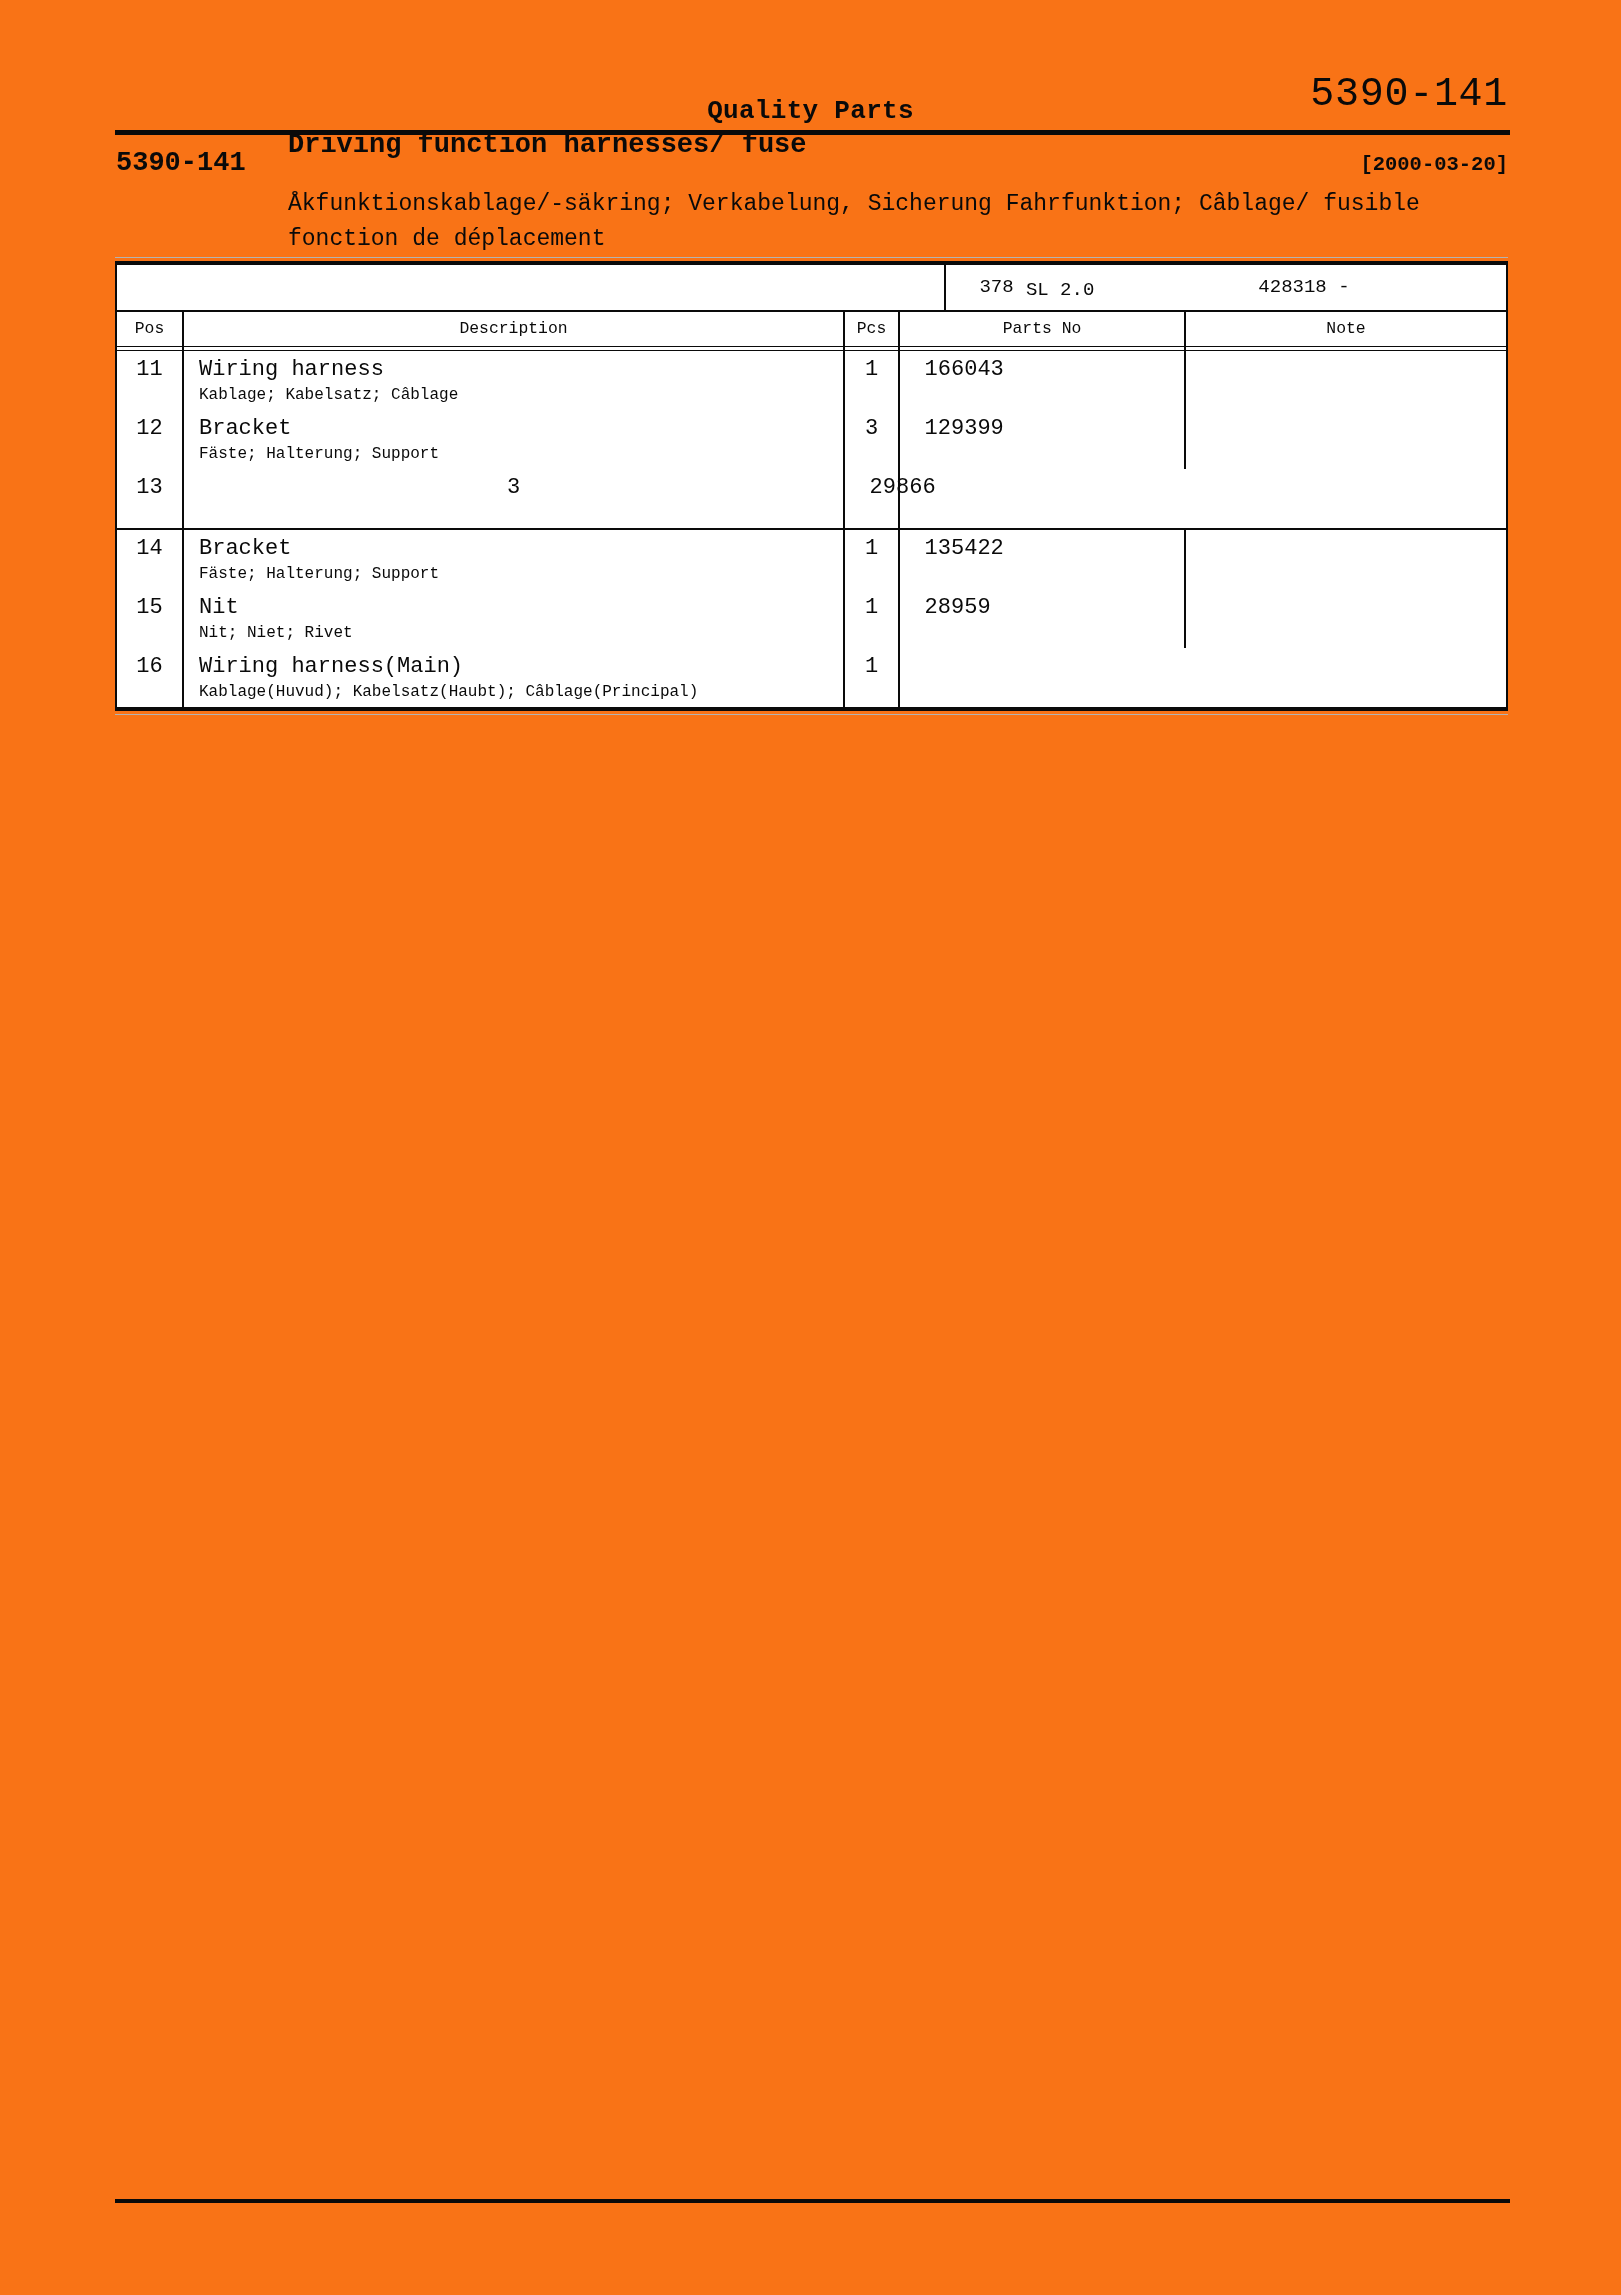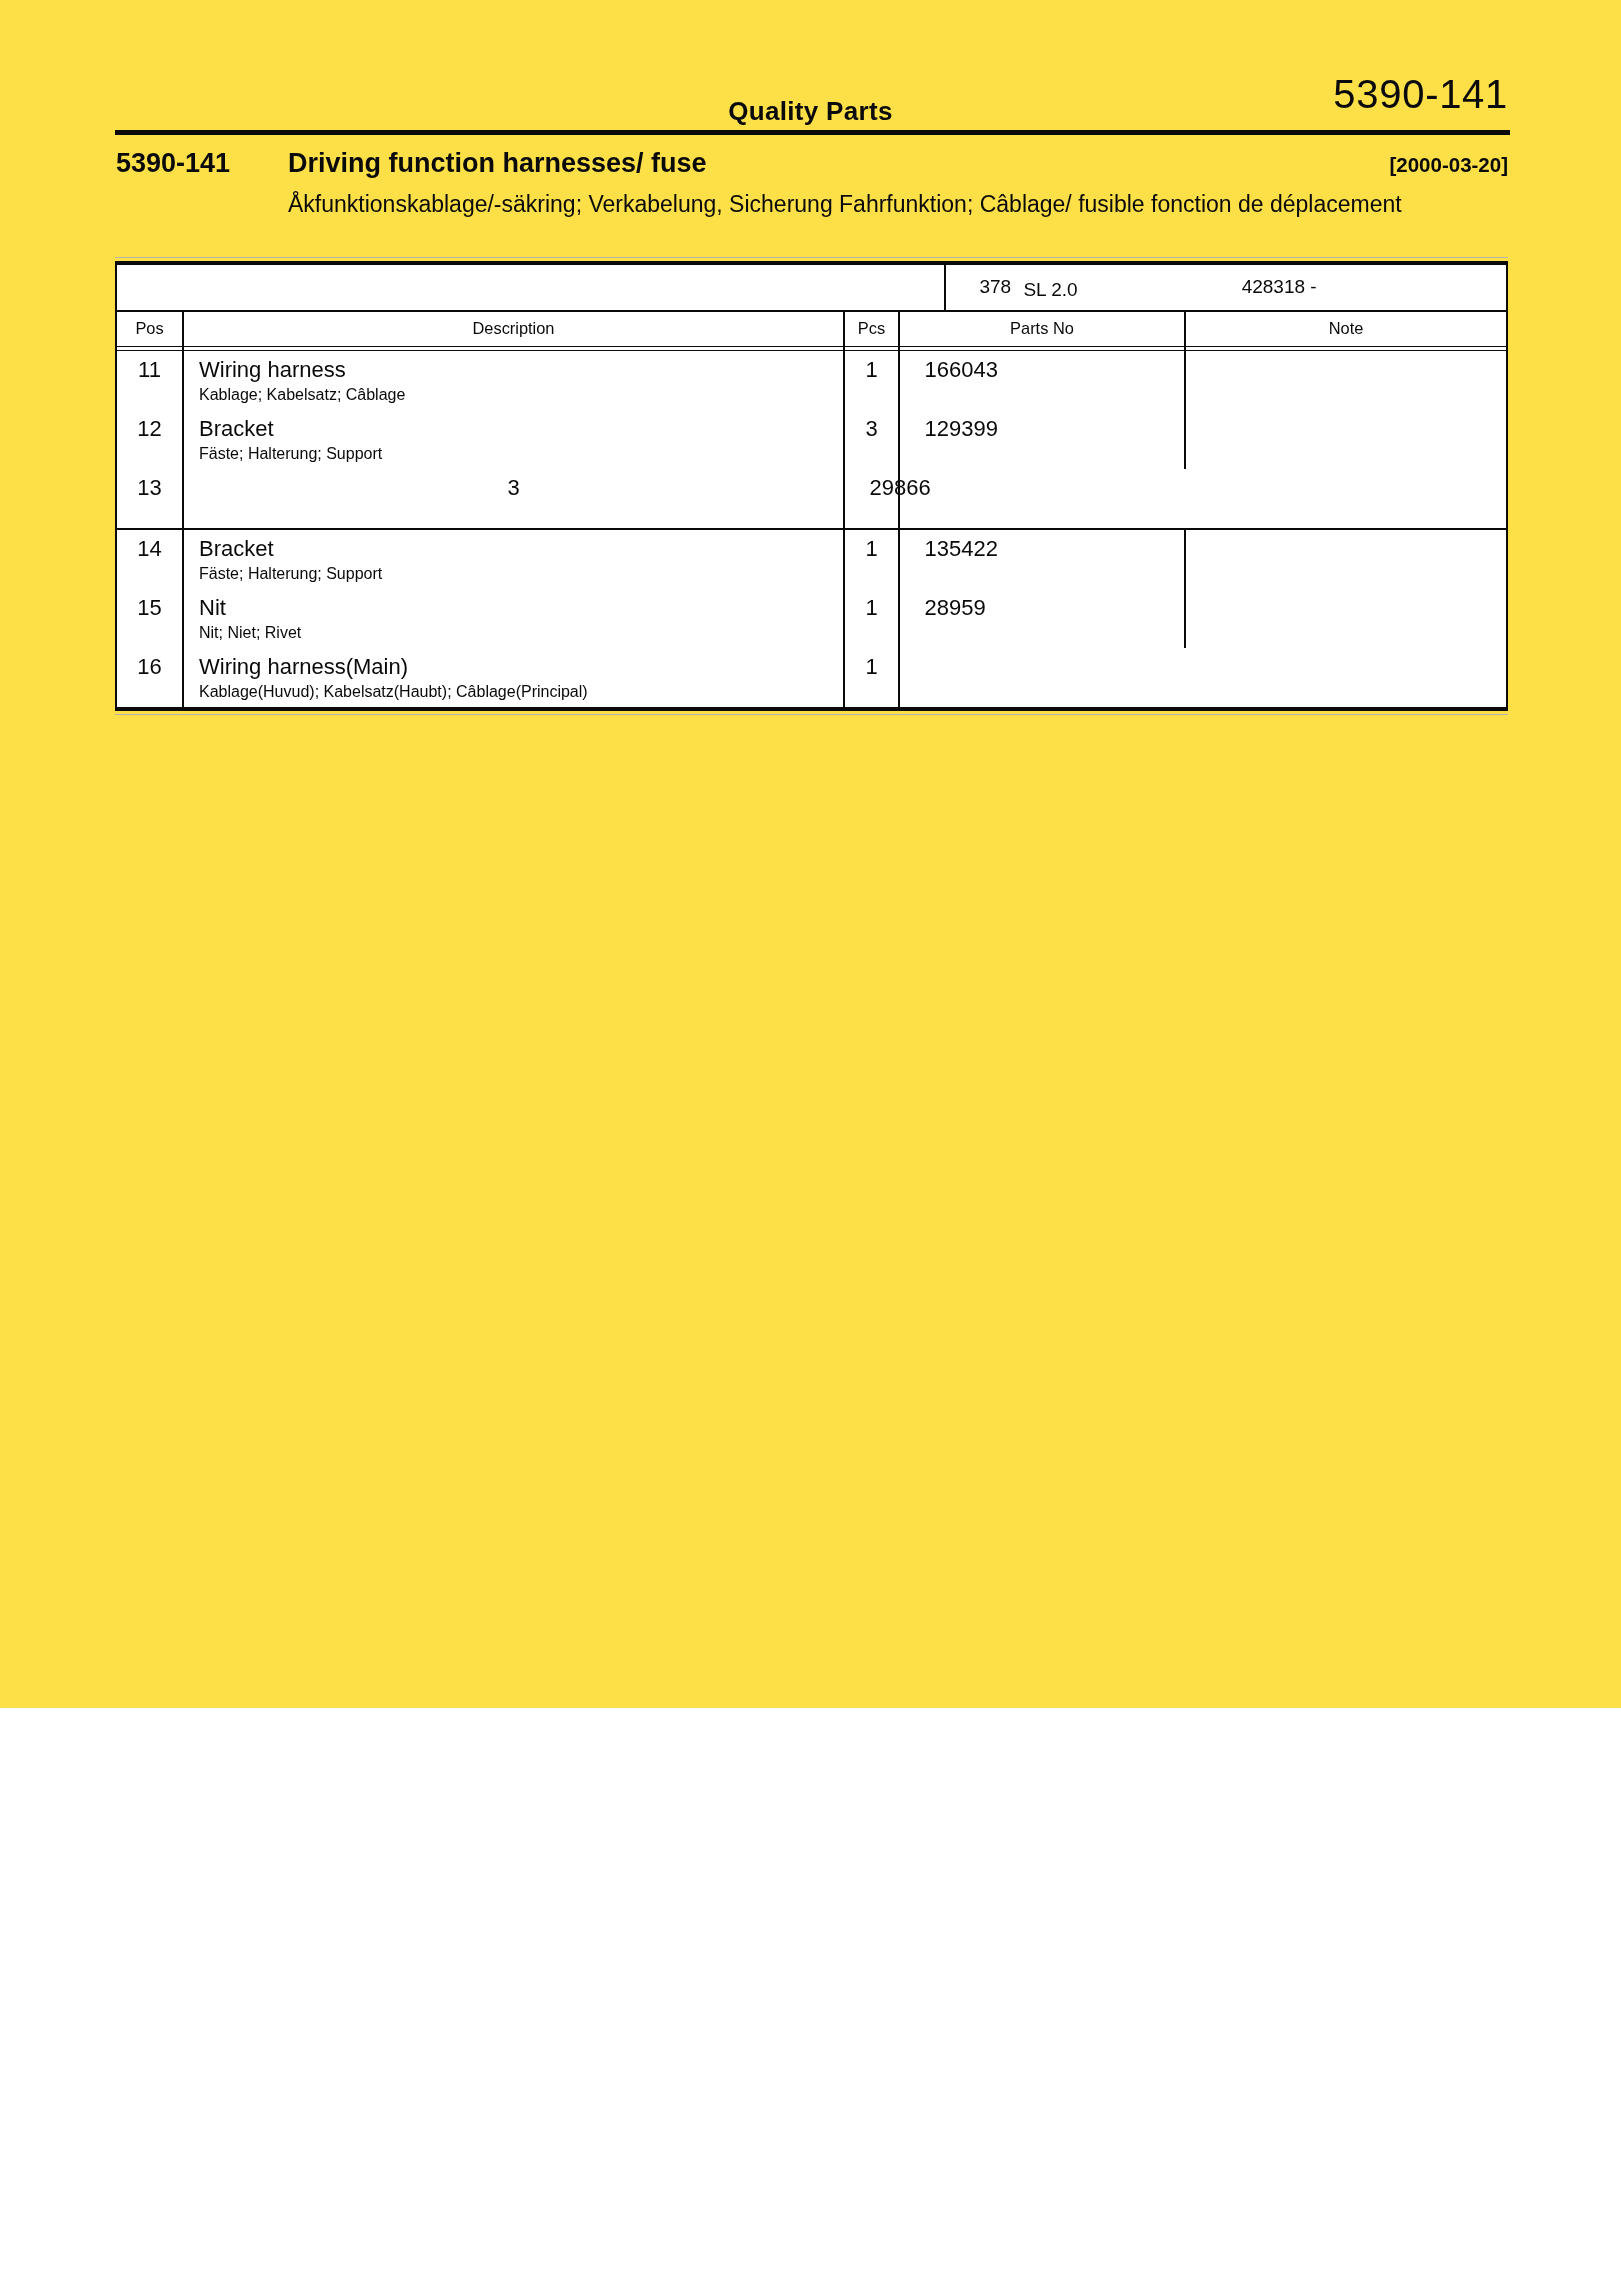--- a/index.html
+++ b/index.html
@@ -1,22 +1,22 @@
 <!DOCTYPE html>
 <html style="font-size:11px"><head>
 <meta charset="utf-8">
 <style>
   * { margin:0; padding:0; box-sizing:border-box; }
   html,body { background:#ffffff; }
   .page {
     position:relative;
-    width:1621px; height:1708px;
-    background:#fde047;
+    width:1621px; height:2295px;
+    background:#f97316;
     color:#0a0a0a;
-    font-family:Liberation Sans, sans-serif;
+    font-family:Liberation Mono, monospace;
     overflow:hidden;
   }
 
   
   .brand {
     position:absolute; left:0; top:98px; width:100%;
     text-align:center;
     font-size:26px; font-weight:bold; line-height:27px;
     letter-spacing:0.3px;
   }
@@ -29,21 +29,21 @@
     position:absolute; left:115px; top:130px;
     width:1395px; height:4.8px; background:#0a0a0a;
   }
 
   
   .section-code {
     position:absolute; left:116px; top:149px;
     font-size:27px; font-weight:bold; line-height:29px;
   }
   .section-title {
-    position:absolute; left:288px; top:149px;
+    position:absolute; left:288px; top:131px;
     font-size:27px; font-weight:bold; line-height:29px;
   }
   .section-date {
     position:absolute; right:113px; top:154px;
     font-size:20.5px; font-weight:bold; line-height:22px;
   }
   .section-subtitle {
     position:absolute; left:288px; top:187px;
     width:1157px;
     font-size:23px; font-weight:400; line-height:35px;

